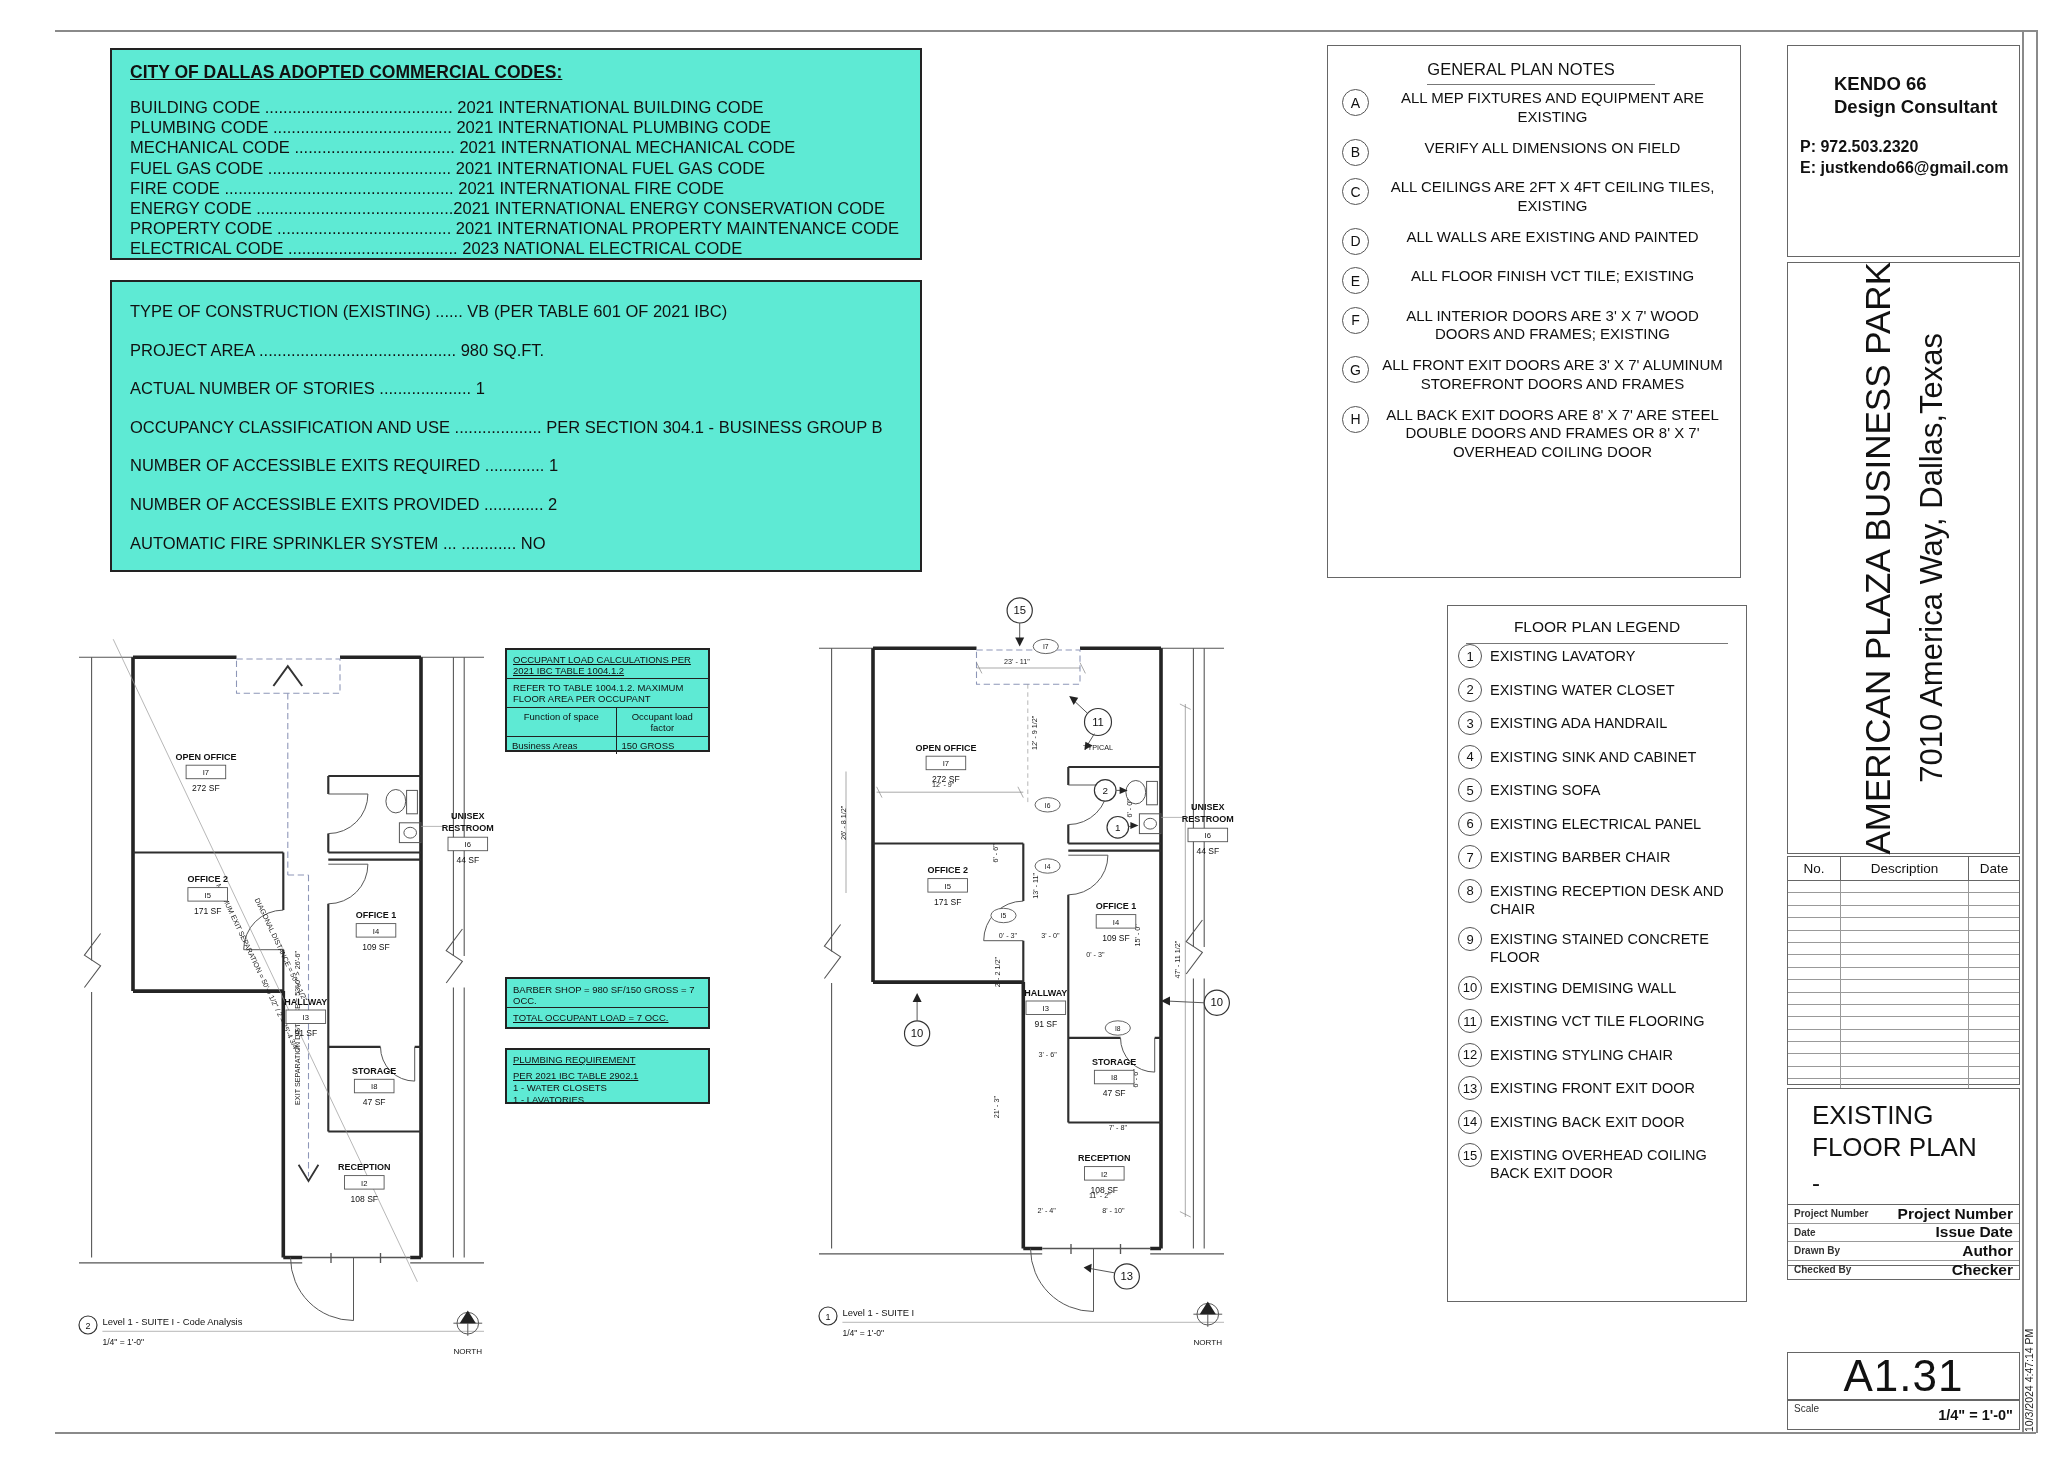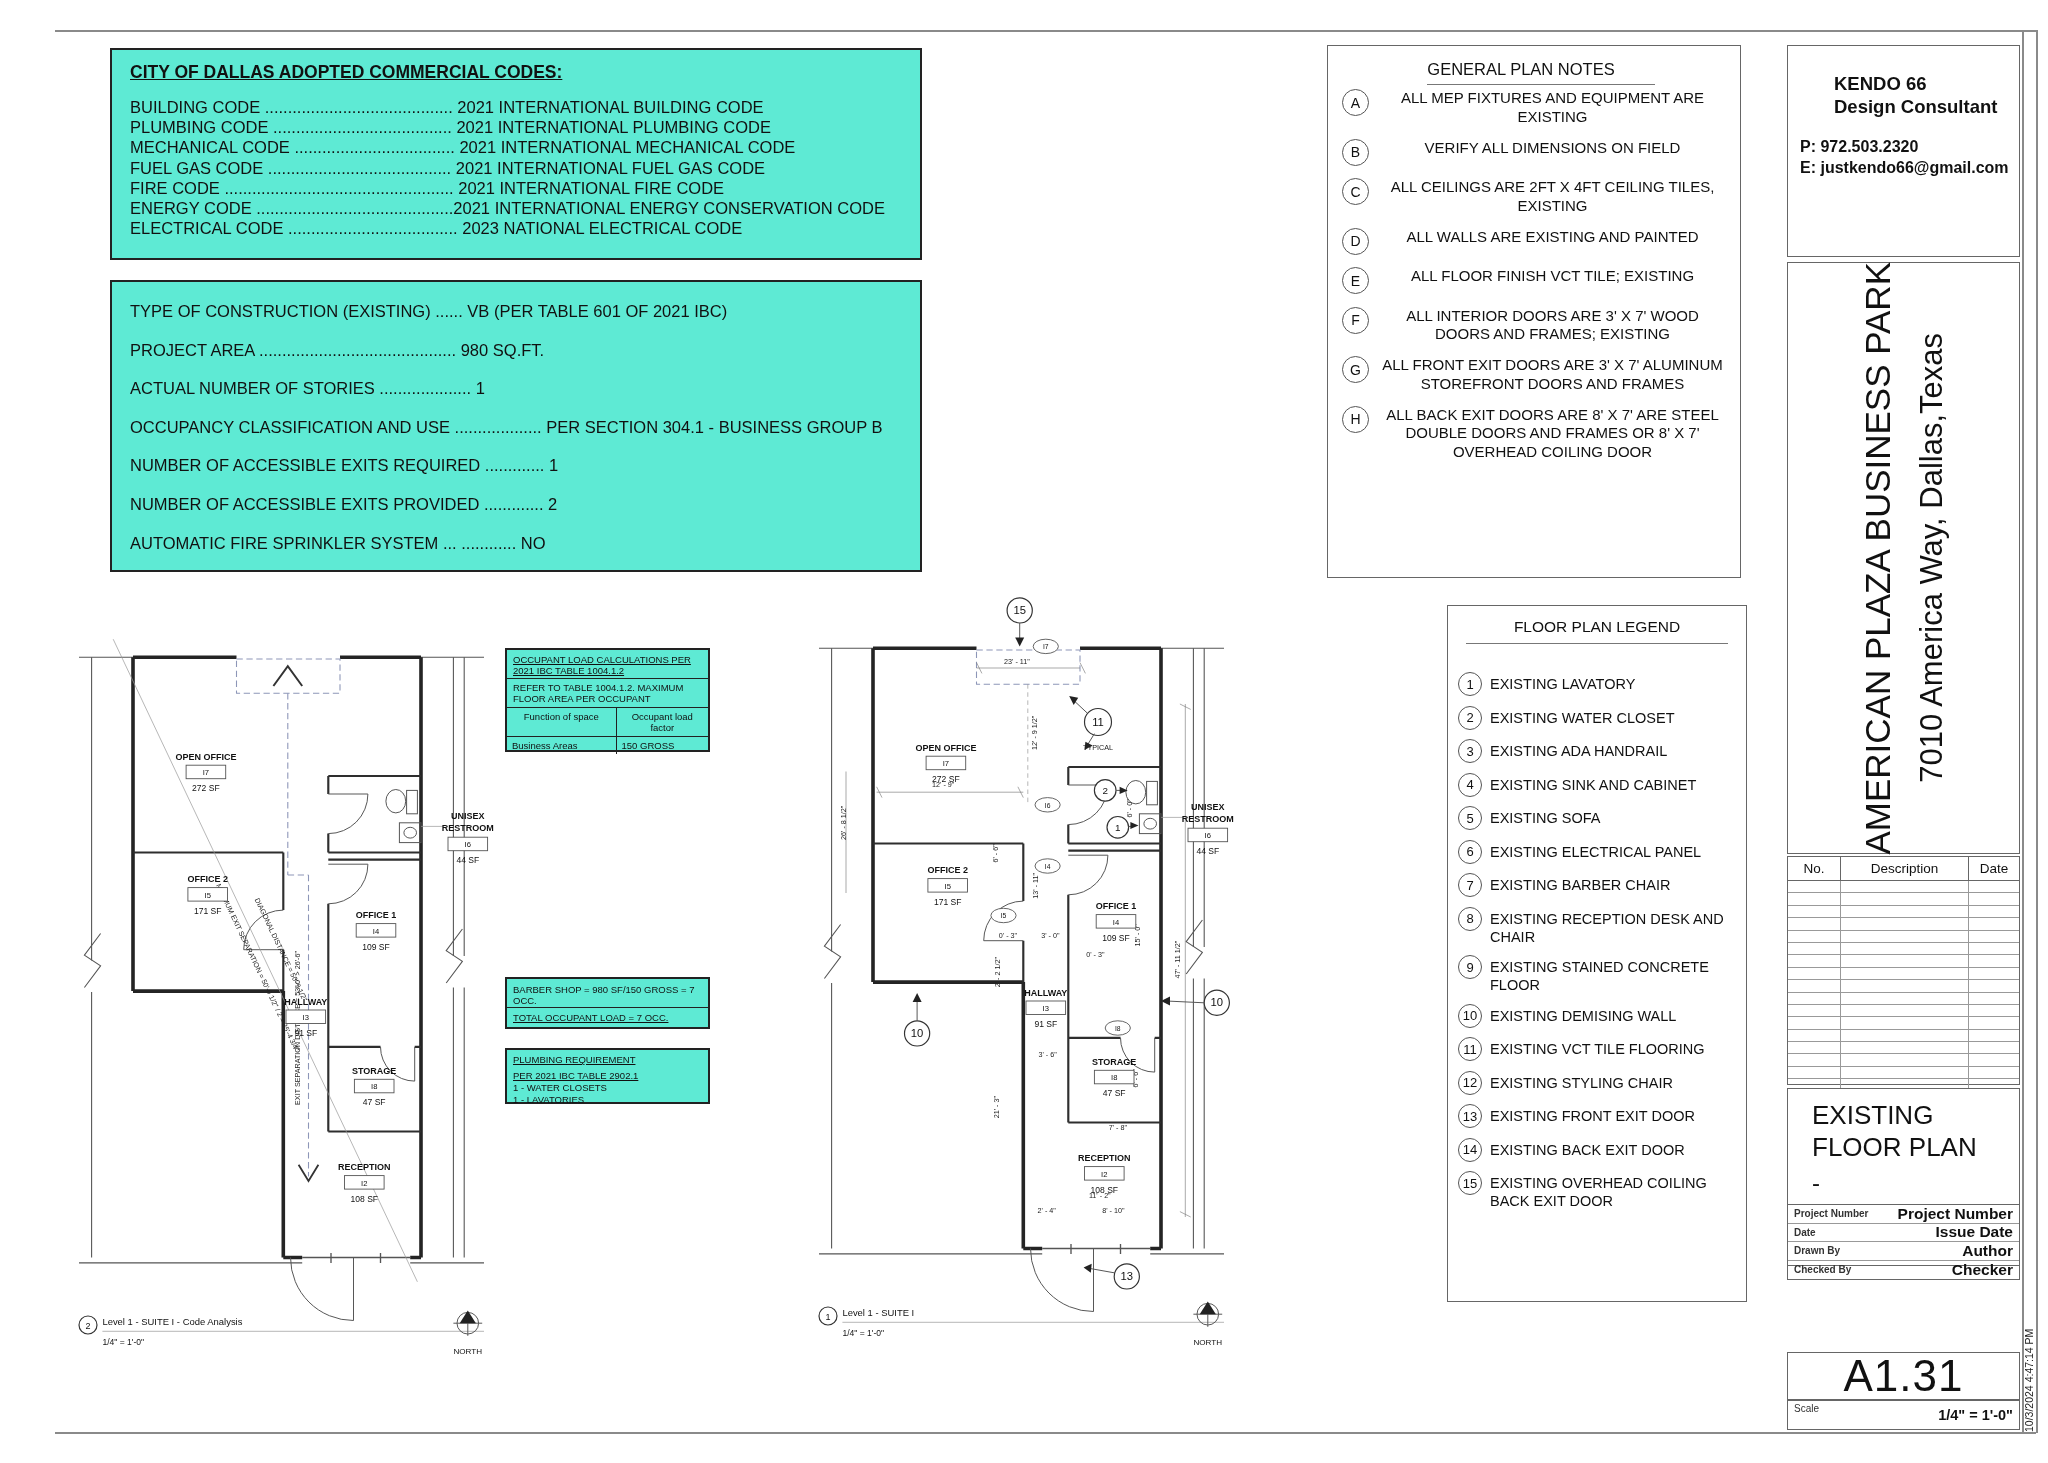--- a/index.html
+++ b/index.html
@@ -21,21 +21,21 @@
   #notes-box{left:1327px;top:45px;width:414px;height:533px;padding:10px 14px;text-align:center;}
   #notes-box .title{font-size:16.5px;margin:4px 0 4px 14px;display:inline-block;
     border-bottom:1.5px solid #777;padding-bottom:5px;padding-right:40px;}
   .nitem{display:flex;gap:11px;margin-bottom:12.5px;}
   .nkey{flex:0 0 auto;width:25px;height:25px;border:1.4px solid #555;border-radius:50%;
     display:flex;align-items:center;justify-content:center;font-size:14px;}
   .ntext{font-size:15px;line-height:18.5px;width:345px;}
 
   
   #legend-box{left:1447px;top:605px;width:300px;height:697px;padding:8px 10px;}
-  #legend-box .title{font-size:15.5px;text-align:center;display:block;margin:4px auto 28px auto;
+  #legend-box .title{font-size:15.5px;text-align:center;display:block;margin:4px auto 0 auto;
     border-bottom:1.5px solid #777;padding-bottom:7px;width:94%;}
   .litem{display:flex;gap:8px;margin-bottom:9.5px;align-items:flex-start;}
   .lnum{flex:0 0 auto;min-width:24px;height:24px;border:1.2px solid #555;border-radius:50%;
     display:flex;align-items:center;justify-content:center;font-size:13px;padding:0 2px;box-sizing:border-box;}
   .ltext{font-size:14.5px;line-height:18px;padding-top:3px;}
 
   
   #occ-box{left:505px;top:648px;width:205px;height:104px;font-size:9.5px;z-index:5;}
   #occ-box .tt{padding:4px 6px 2px 6px;text-decoration:underline;border-bottom:1.4px solid #222;}
   #occ-box .sub{padding:3px 6px;border-bottom:1.4px solid #222;}
@@ -120,20 +120,21 @@
   <div class="vline" style="left:2022px;top:30px;height:1403px;"></div>
 
   <div class="box" id="codes-box">
     <div class="title">CITY OF DALLAS ADOPTED COMMERCIAL CODES:</div>
     <div class="ln">BUILDING CODE ......................................... 2021 INTERNATIONAL BUILDING CODE</div>
     <div class="ln">PLUMBING CODE ....................................... 2021 INTERNATIONAL PLUMBING CODE</div>
     <div class="ln">MECHANICAL CODE ................................... 2021 INTERNATIONAL MECHANICAL CODE</div>
     <div class="ln">FUEL GAS CODE ........................................ 2021 INTERNATIONAL FUEL GAS CODE</div>
     <div class="ln">FIRE CODE .................................................. 2021 INTERNATIONAL FIRE CODE</div>
     <div class="ln">ENERGY CODE ...........................................2021 INTERNATIONAL ENERGY CONSERVATION CODE</div>
+    <div class="ln">PROPERTY CODE ...................................... 2021 INTERNATIONAL PROPERTY MAINTENANCE CODE</div>
     <div class="ln">ELECTRICAL CODE ..................................... 2023 NATIONAL ELECTRICAL CODE</div>
   </div>
 
   <div class="box" id="constr-box">
     <div class="ln">TYPE OF CONSTRUCTION (EXISTING) ...... VB (PER TABLE 601 OF 2021 IBC)</div>
     <div class="ln">PROJECT AREA ........................................... 980 SQ.FT.</div>
     <div class="ln">ACTUAL NUMBER OF STORIES .................... 1</div>
     <div class="ln">OCCUPANCY CLASSIFICATION AND USE ................... PER SECTION 304.1  - BUSINESS GROUP B</div>
     <div class="ln">NUMBER OF ACCESSIBLE EXITS REQUIRED ............. 1</div>
     <div class="ln">NUMBER OF ACCESSIBLE EXITS PROVIDED ............. 2</div>

